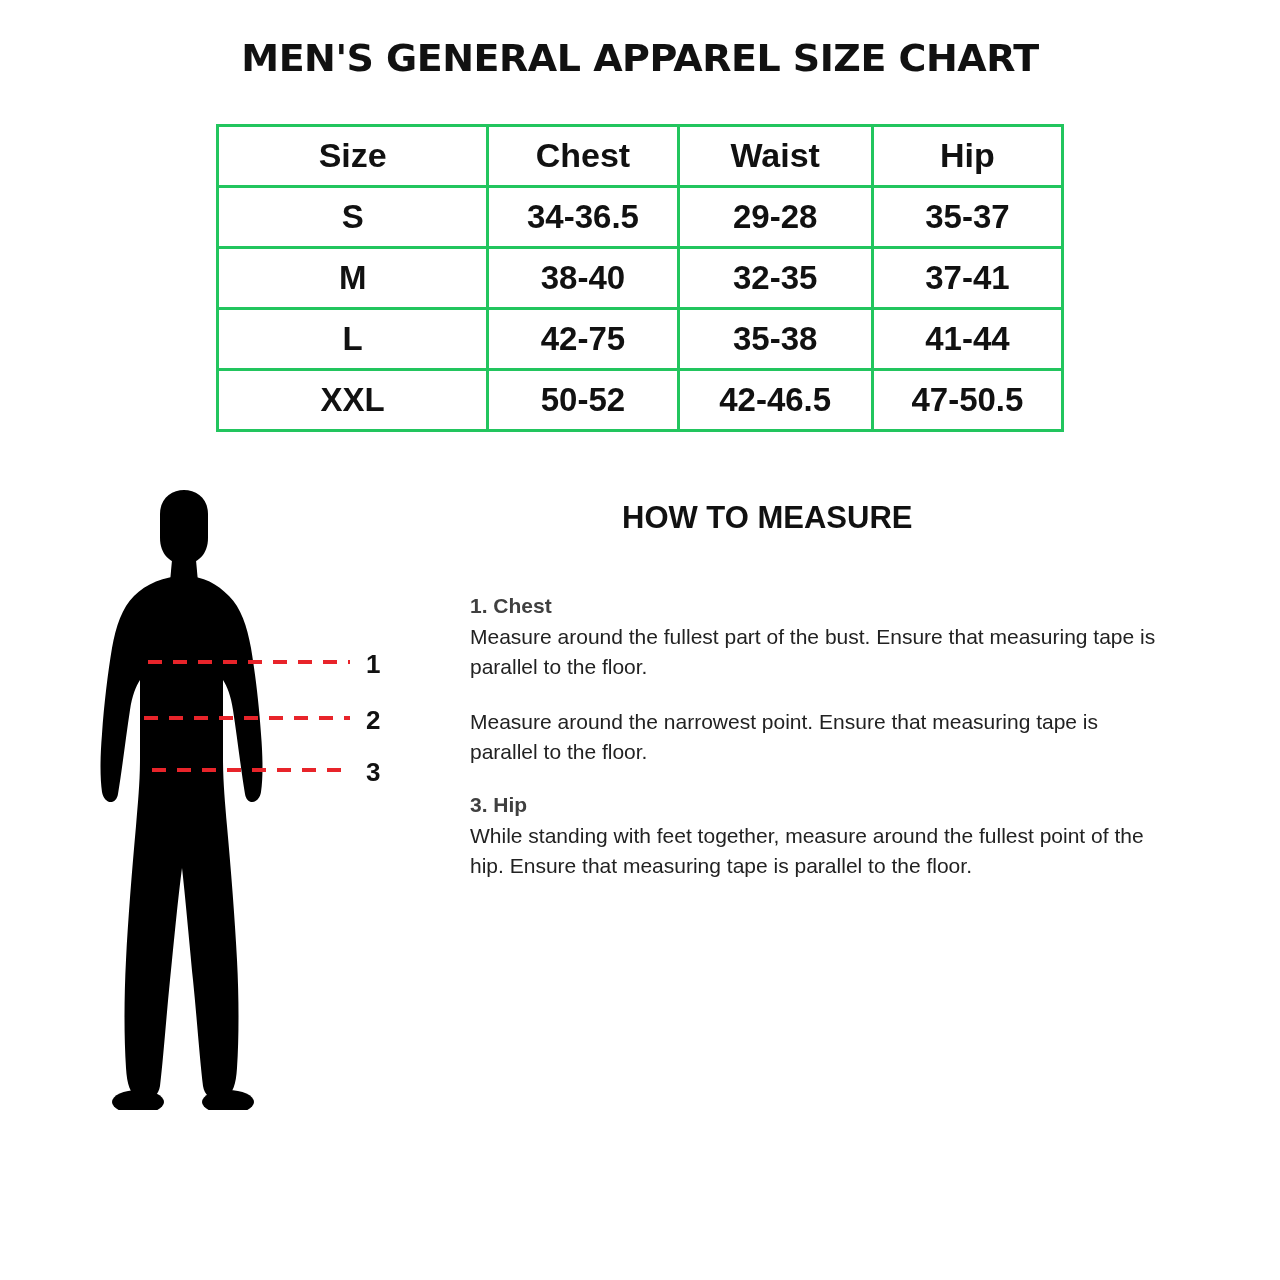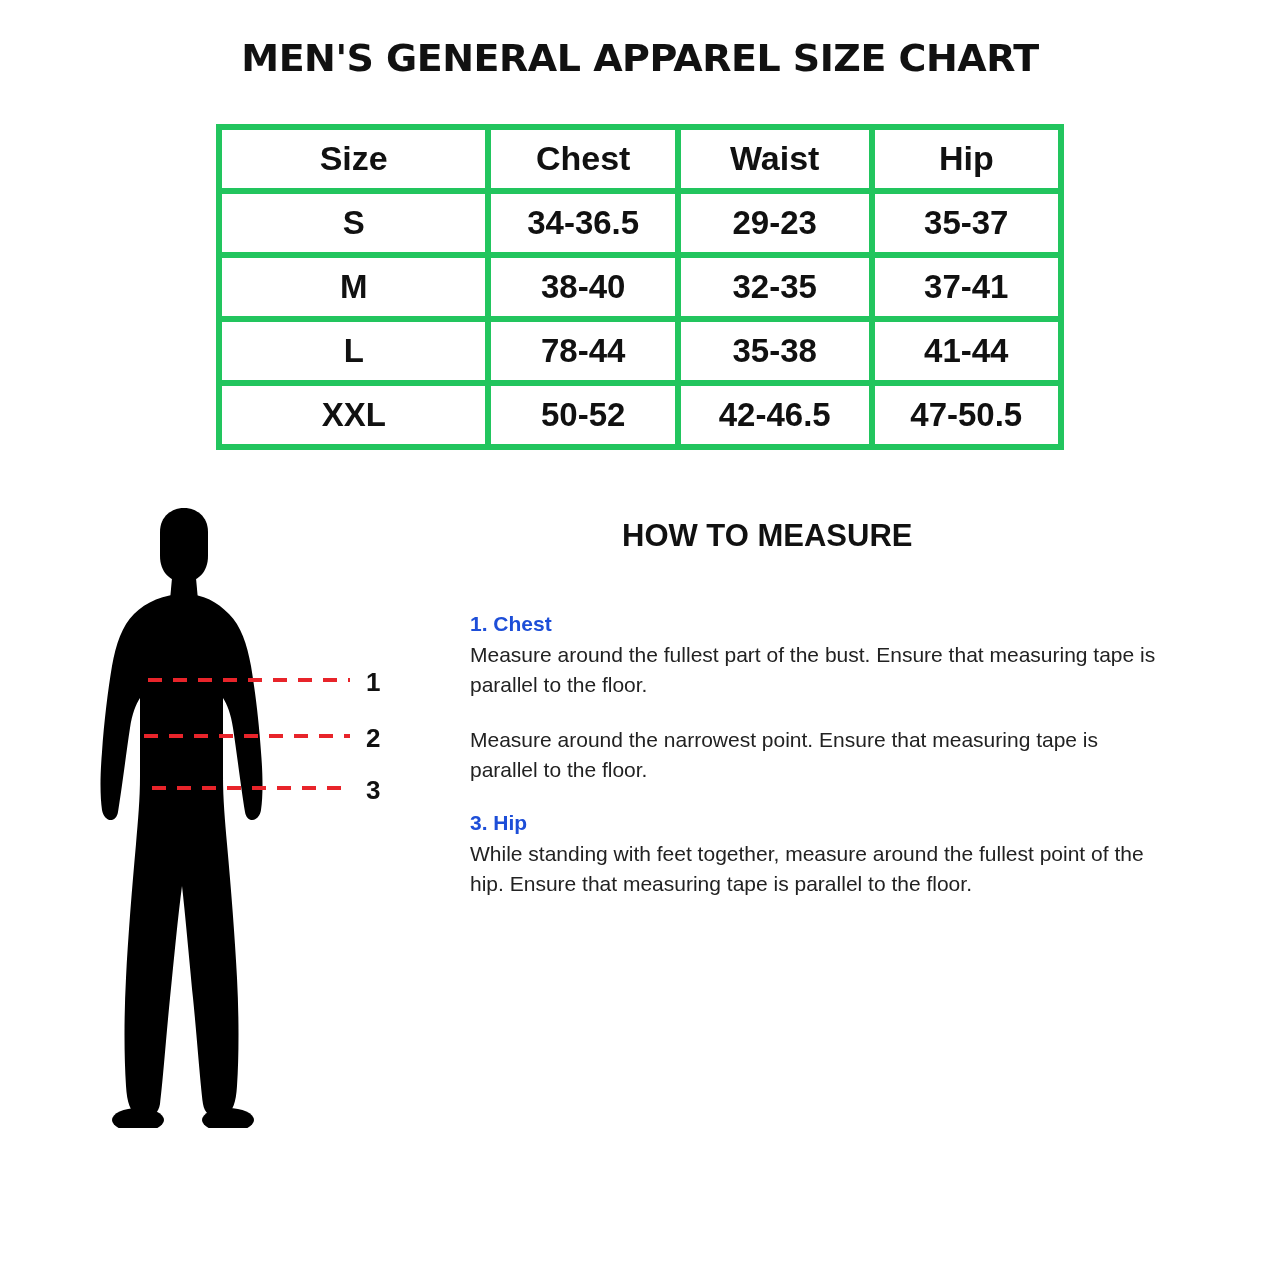--- a/index.html
+++ b/index.html
@@ -34,21 +34,21 @@
     margin: 44px auto 0 auto;
     width: 848px;
   }
   table.size-table {
     border-collapse: collapse;
     width: 100%;
     table-layout: fixed;
   }
   table.size-table th,
   table.size-table td {
-    border: 6px solid #22c55e;
+    border: 3px solid #22c55e;
     text-align: center;
     font-family: "Liberation Sans", sans-serif;
     font-weight: bold;
     color: #111111;
     height: 58px;
     padding: 0 2px;
     white-space: nowrap;
   }
   table.size-table th {
     font-size: 34px;
@@ -92,21 +92,21 @@
     text-align: left;
     padding-left: 152px;
   }
   .measure-block {
     margin-bottom: 26px;
   }
   .measure-head {
     font-family: "Liberation Sans", sans-serif;
     font-weight: bold;
     font-size: 21px;
-    color: #1d4ed8;
+    color: #404040;
     margin: 0 0 4px 0;
   }
   .measure-body {
     font-family: "Liberation Sans", sans-serif;
     font-size: 21px;
     line-height: 1.42;
     color: #222222;
     margin: 0;
     max-width: 690px;
   }
@@ -129,32 +129,32 @@
         <th>Size</th>
         <th>Chest</th>
         <th>Waist</th>
         <th>Hip</th>
       </tr>
     </thead>
     <tbody>
       <tr>
         <td>S</td>
         <td>34-36.5</td>
-        <td>29-23</td>
+        <td>29-28</td>
         <td>35-37</td>
       </tr>
       <tr>
         <td>M</td>
         <td>38-40</td>
         <td>32-35</td>
         <td>37-41</td>
       </tr>
       <tr>
         <td>L</td>
-        <td>78-44</td>
+        <td>42-75</td>
         <td>35-38</td>
         <td>41-44</td>
       </tr>
       <tr>
         <td>XXL</td>
         <td>50-52</td>
         <td>42-46.5</td>
         <td>47-50.5</td>
       </tr>
     </tbody>

